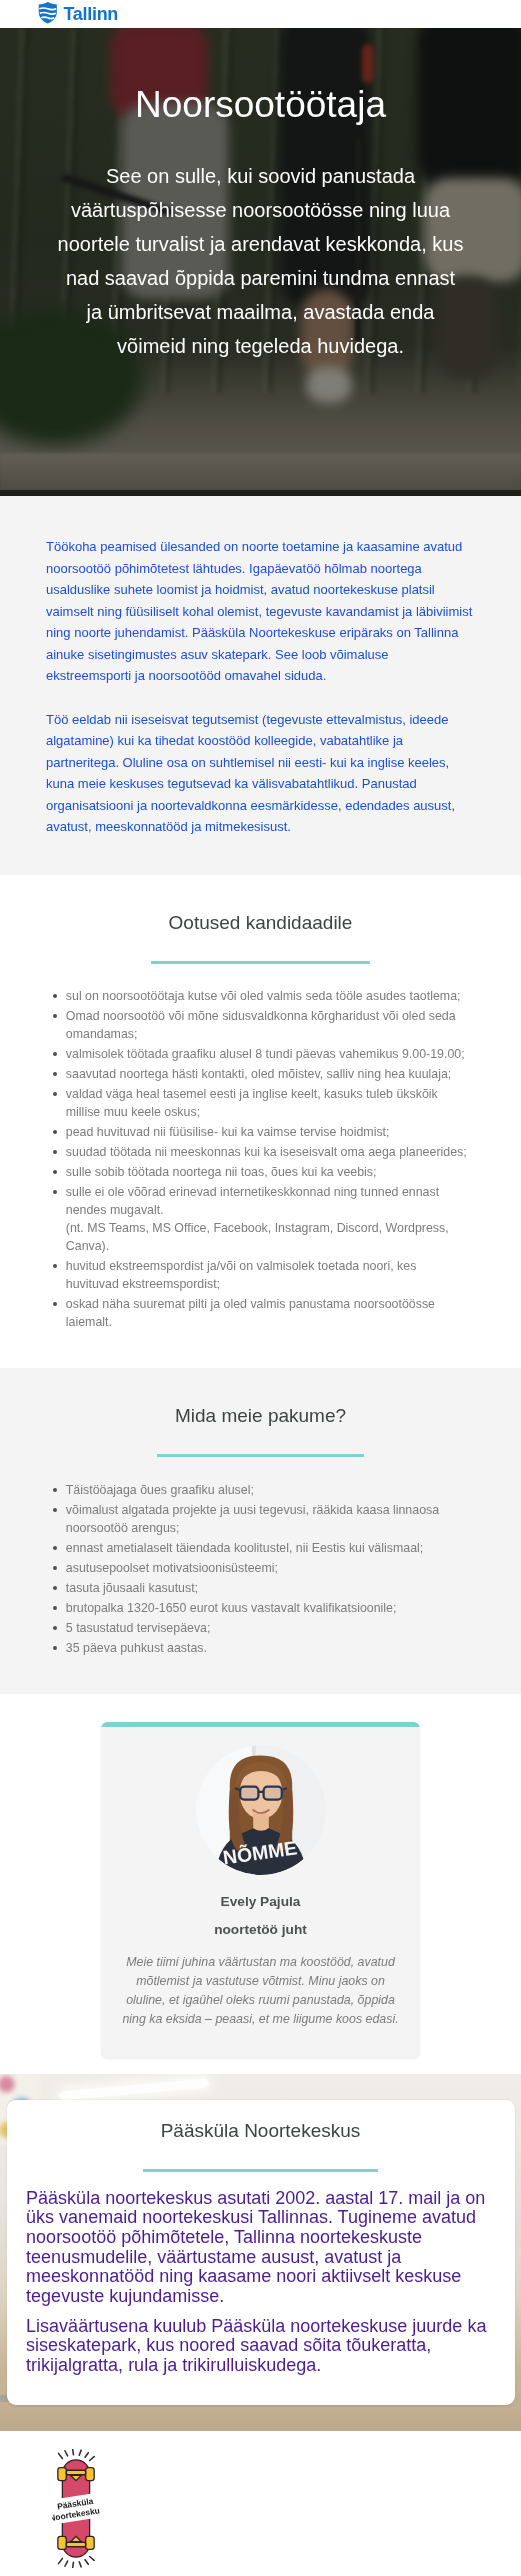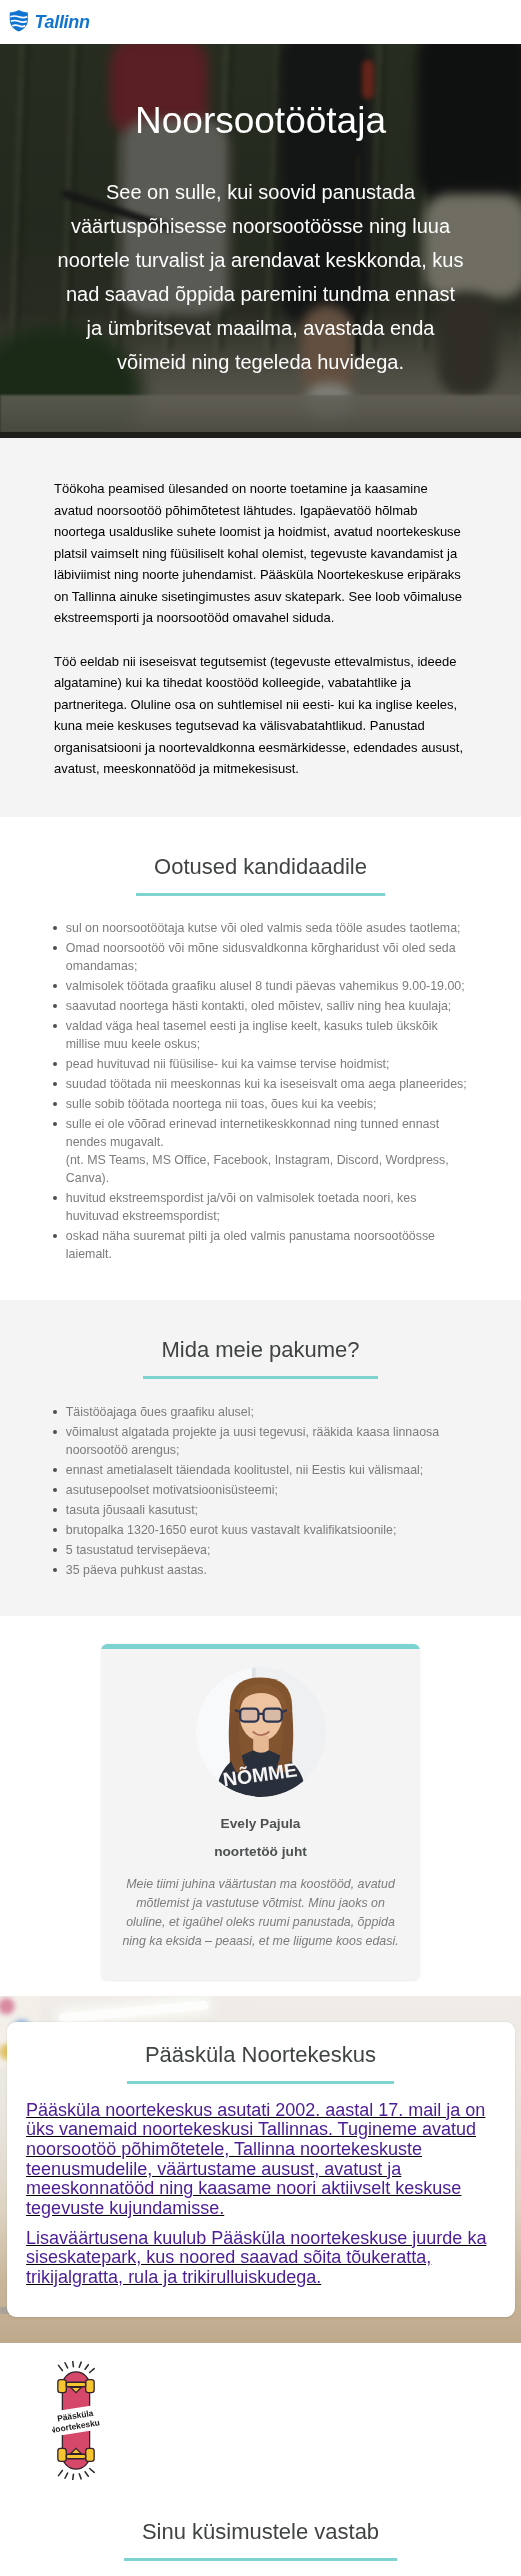--- a/index.html
+++ b/index.html
@@ -1,25 +1,25 @@
 <!DOCTYPE html>
 <html style="font-size:10.4px"><head>
 <meta charset="utf-8">
 <style>
   html,body { margin:0; padding:0; background:#ffffff; }
   body { width:521px; font-family:"Liberation Sans", sans-serif; }
   .page { width:521px; overflow:hidden; background:#fff; }
 
   
-  .site-header { height:44px; background:#fff; display:flex; align-items:center; padding-left:9px; box-sizing:border-box;font-style:italic; }
+  .site-header { height:28px; background:#fff; display:flex; align-items:center; padding-left:38px; box-sizing:border-box; }
   .logo { display:flex; align-items:center; gap:5.9px; text-decoration:none; cursor:pointer; }
   .logo-text { font-size:18px; font-weight:bold; color:#1274d1; letter-spacing:-0.3px; }
 
   
-  .hero { position:relative; height:394px; overflow:hidden; background:#2e352a; }
+  .hero { position:relative; height:468px; overflow:hidden; background:#2e352a; }
   .hero-bg { position:absolute; inset:0;
     background:linear-gradient(180deg,#39422f 0%,#333b2c 45%,#3c3f33 68%,#7b776a 84%,#8b877a 93%,#55534a 100%); }
   .trees { position:absolute; left:0; right:0; top:0; height:78%;
     background:repeating-linear-gradient(92deg, rgba(0,0,0,0) 0 19.6px, rgba(140,150,120,0.22) 19.6px 25px, rgba(20,25,15,0.28) 25px 30px, rgba(0,0,0,0) 30px 51px);
     filter:blur(2px); }
   .fig { position:absolute; filter:blur(5.2px); border-radius:26px; }
   .f-red    { left:110px; top:-6.5px;  width:98px; height:98px; background:#8c2a33; }
   .f-gray   { left:121px; top:75px; width:108px; height:196px; background:#8e8c86; }
   .f-darkc  { left:280px; top:-13px; width:91px; height:293px; background:#191b1e; }
   .f-legs   { left:301px; top:261px; width:52px;  height:91px; background:#9c7a64; }
@@ -36,26 +36,26 @@
   .hero-overlay { position:absolute; inset:0; background:rgba(12,14,11,0.40); }
   .hero-content { position:relative; z-index:2; padding-top:56px; text-align:center; }
   .hero-title { margin:0; font-size:37px; font-weight:400; color:#ffffff; }
   .hero-sub { margin:33px auto 0; width:407px; font-size:20px; line-height:34px; font-weight:400; color:#fdfdfd; }
 
   
   .band-gray  { background:#f4f4f4; }
   .band-white { background:#ffffff; }
 
   .intro { padding:40px 38px 37px; box-sizing:border-box; }
-  .intro p { margin:0 16px 22px; max-width:435px; font-size:13px; line-height:21.5px; color:#000000; }
+  .intro p { margin:0 8px 22px; max-width:435px; font-size:13px; line-height:21.5px; color:#1d4ed8; }
   .intro p:last-child { margin-bottom:0; }
 
   .sec-head { text-align:center; margin:0 0 23.5px; }
-  .sec-head h2 { display:inline-block; margin:0; font-size:22px; font-weight:400; color:#3f4443;
-    border-bottom:3.9px solid #7dd3d0; padding:0 18px 13px; }
+  .sec-head h2 { display:inline-block; margin:0; font-size:19px; font-weight:400; color:#3f4443;
+    border-bottom:3.9px solid #7dd3d0; padding:0 18px 27px; }
 
   .list-section { padding:37px 0 35px; }
   ul.bullets { margin:0 auto; width:418px; padding:0; list-style:none; }
   ul.bullets li { position:relative; padding-left:14.3px; margin-bottom:2px; font-size:12.4px; line-height:18px; color:#7c7c7c; white-space:pre-line; }
   ul.bullets li::before { content:""; position:absolute; left:1.3px; top:7.2px; width:3.9px; height:3.9px; border-radius:50%; background:#4f4f4f; }
 
   
   .testimonial-band { padding:28px 0 16.3px; background:#fff; }
   .t-card { width:319px; margin:0 auto; background:#f4f4f4; border-radius:6.5px; box-shadow:0 0.7px 2px rgba(0,0,0,0.08); overflow:hidden; text-align:center; }
   .t-bar { height:5.2px; background:#7dd3d0; border-radius:6.5px 6.5px 0 0; }
@@ -68,21 +68,21 @@
   .about-section { position:relative; padding:26px 0; overflow:hidden; }
   .photo-bg { position:absolute; inset:0; background:linear-gradient(180deg,#f0ede9 0%,#e9e5df 35%,#ddd3c2 62%,#c9b69a 82%,#bfa98c 100%); }
   .light-bar { position:absolute; left:59px; top:10.4px; width:150px; height:8.5px; background:#fdfdfb; border-radius:4.6px; transform:rotate(-5deg); box-shadow:0 0 11.7px 3.9px rgba(255,255,250,0.8); }
   .ramp { position:absolute; right:-26px; top:39px; width:280px; height:124px; background:linear-gradient(180deg,#efece6,#ded8cd); transform:skewY(6deg); opacity:.7; filter:blur(1.3px); }
   .graffiti { position:absolute; left:-7.8px; top:-5.2px; width:48px; height:76px;
     background:radial-gradient(circle at 30% 20%, #d98aa0 0 7.8px, transparent 8.5px),
                radial-gradient(circle at 62% 50%, #8ab4d9 0 9px, transparent 9.8px),
                radial-gradient(circle at 32% 80%, #e3c36a 0 7.8px, transparent 8.5px), #f3efe9;
     filter:blur(2.6px); }
   .floor-edge { position:absolute; left:0; bottom:38px; width:58%; height:6.5px; background:#a7a29a; transform:rotate(-3.5deg); filter:blur(0.7px); }
-  .about-card { position:relative; z-index:2; width:508px; margin:0 auto; background:#fff; border-radius:9px; box-shadow:0 0.7px 2.6px rgba(0,0,0,0.1); padding:19.6px 19.6px 21px; box-sizing:border-box;text-decoration:underline; }
+  .about-card { position:relative; z-index:2; width:508px; margin:0 auto; background:#fff; border-radius:9px; box-shadow:0 0.7px 2.6px rgba(0,0,0,0.1); padding:19.6px 19.6px 21px; box-sizing:border-box; }
   .about-card .sec-head { margin-bottom:17px; }
   .about-card p { margin:0 0 10.4px; font-size:18px; line-height:19.6px; color:#4c1d95; }
   .about-card p:last-child { margin-bottom:8px; }
 
   
   .bottom-band { padding:18px 0 23.5px; background:#fff; }
   .badge { margin:0 0 0 52px; width:48px; }
   .contact-head { margin-top:37px; }
   .contact-block { text-align:center; }
   .contact-name { margin-top:27px; font-size:12.4px; font-weight:bold; color:#474747; }

